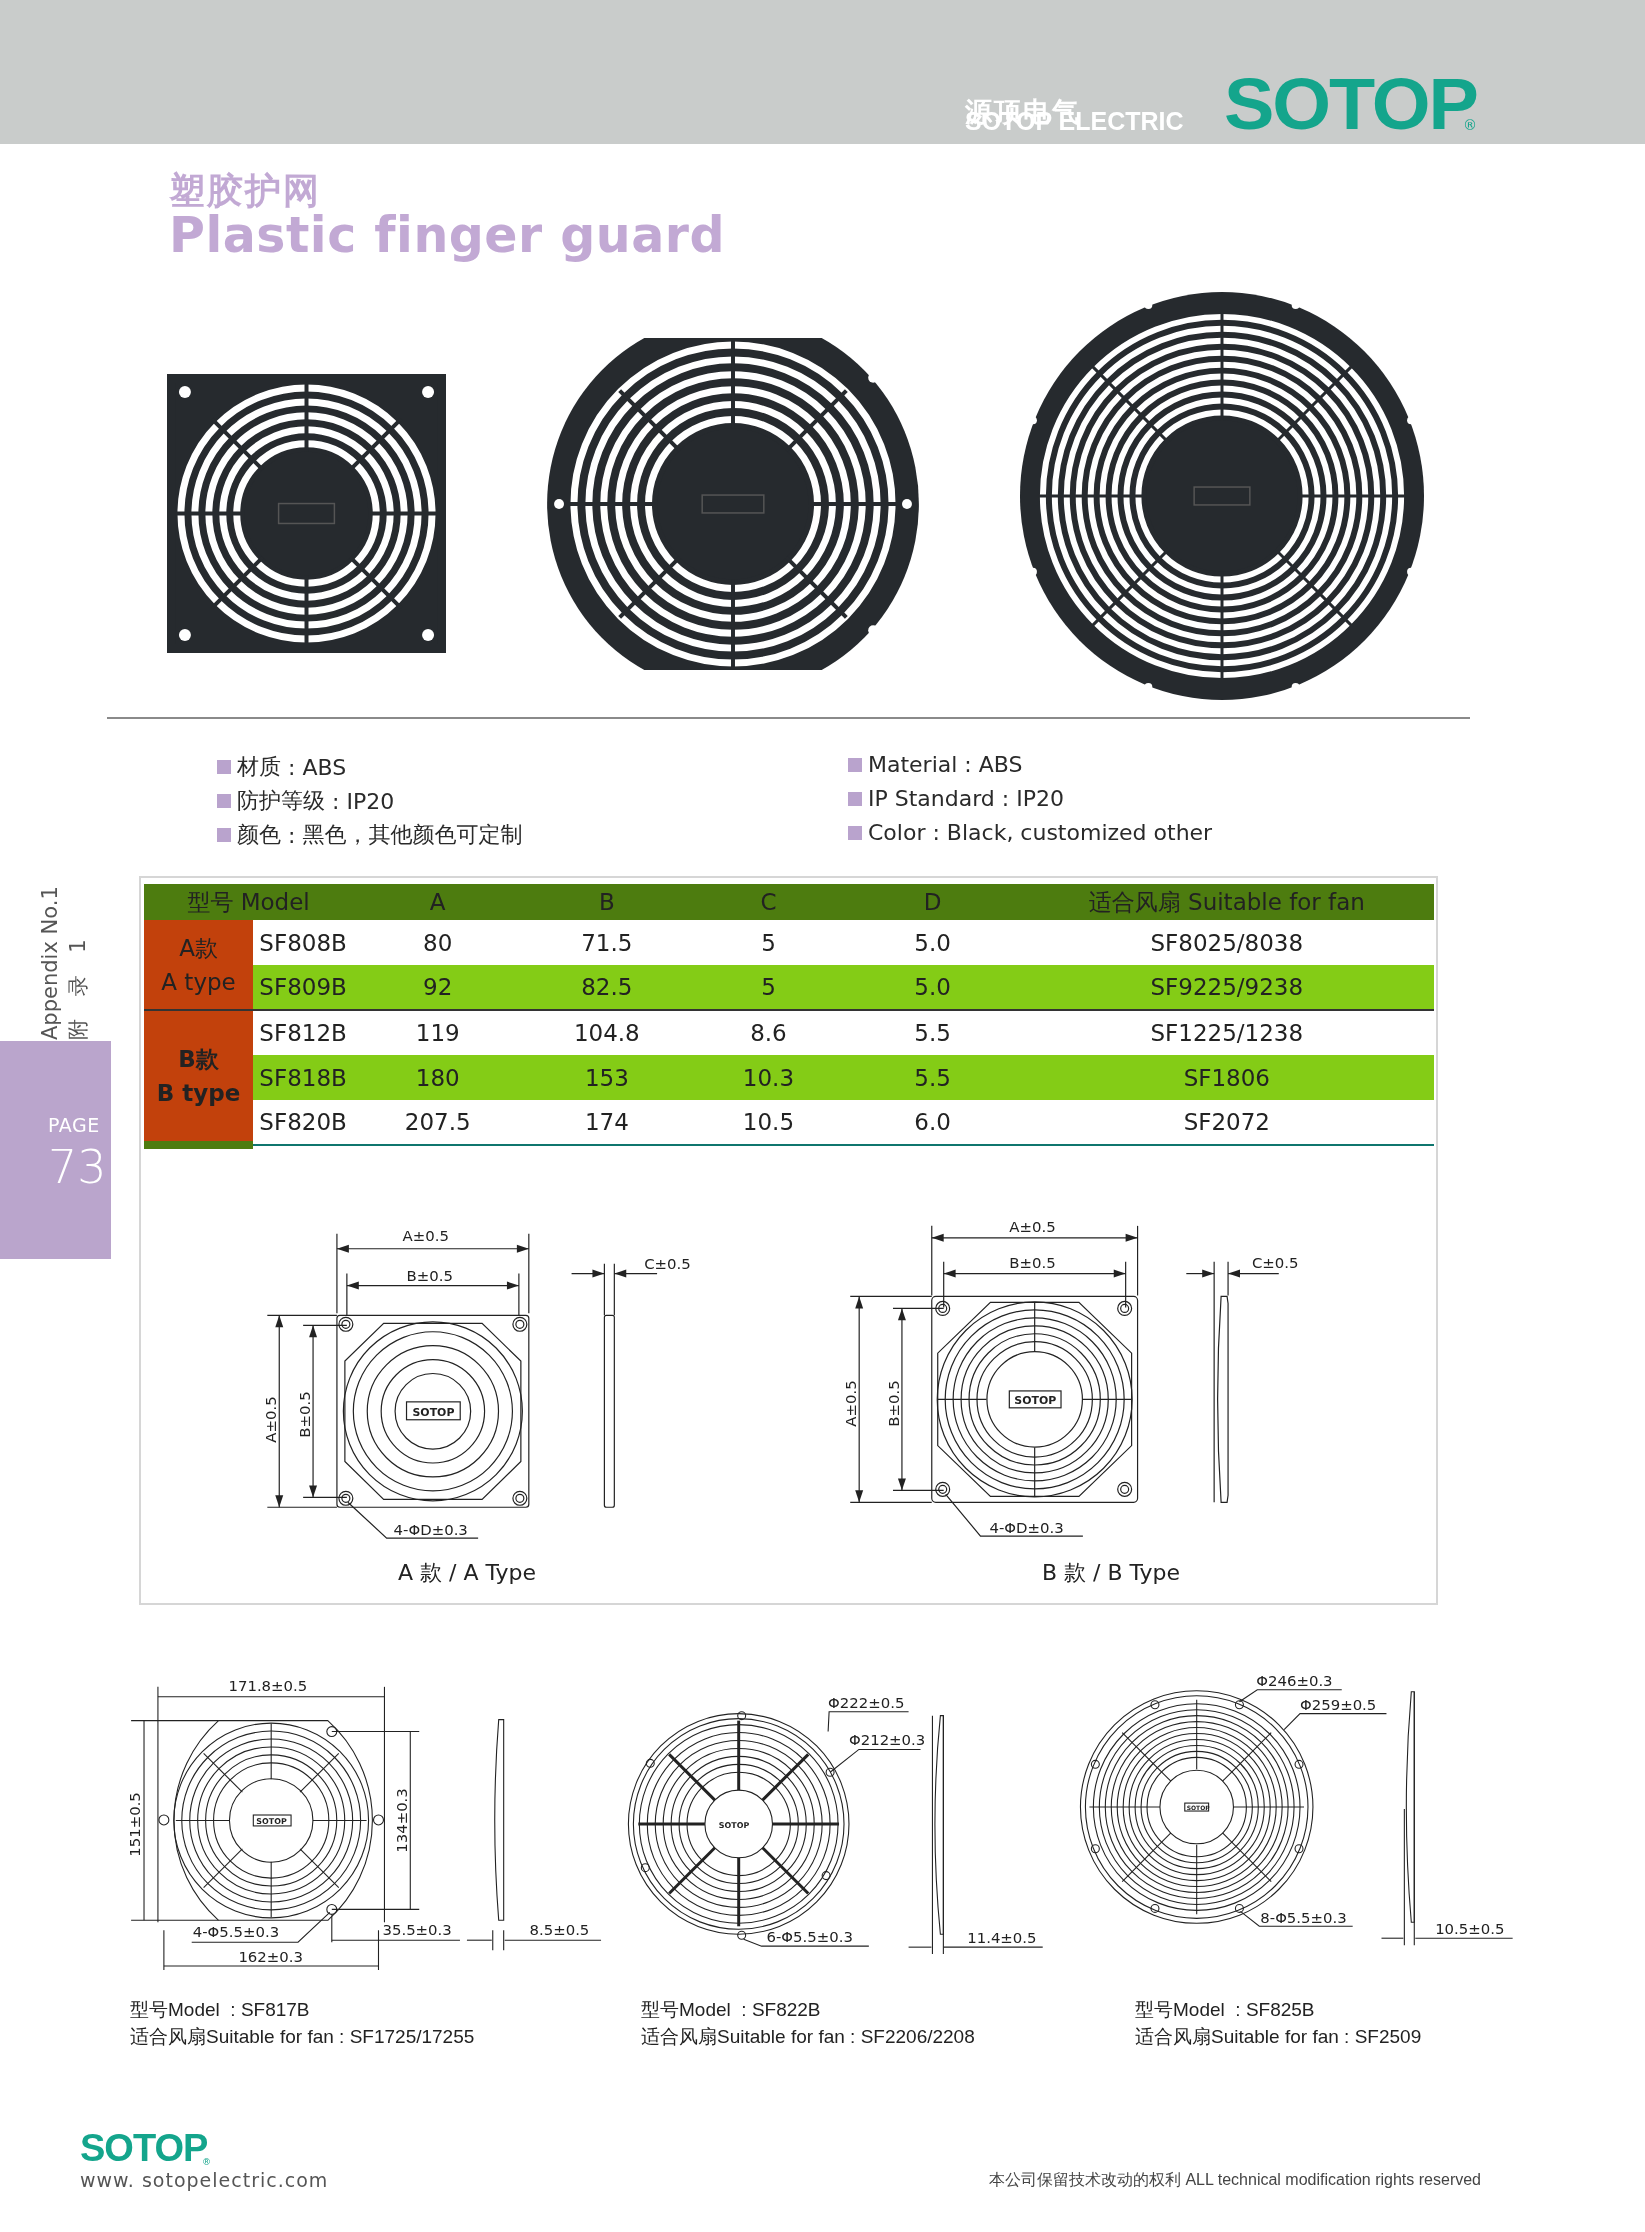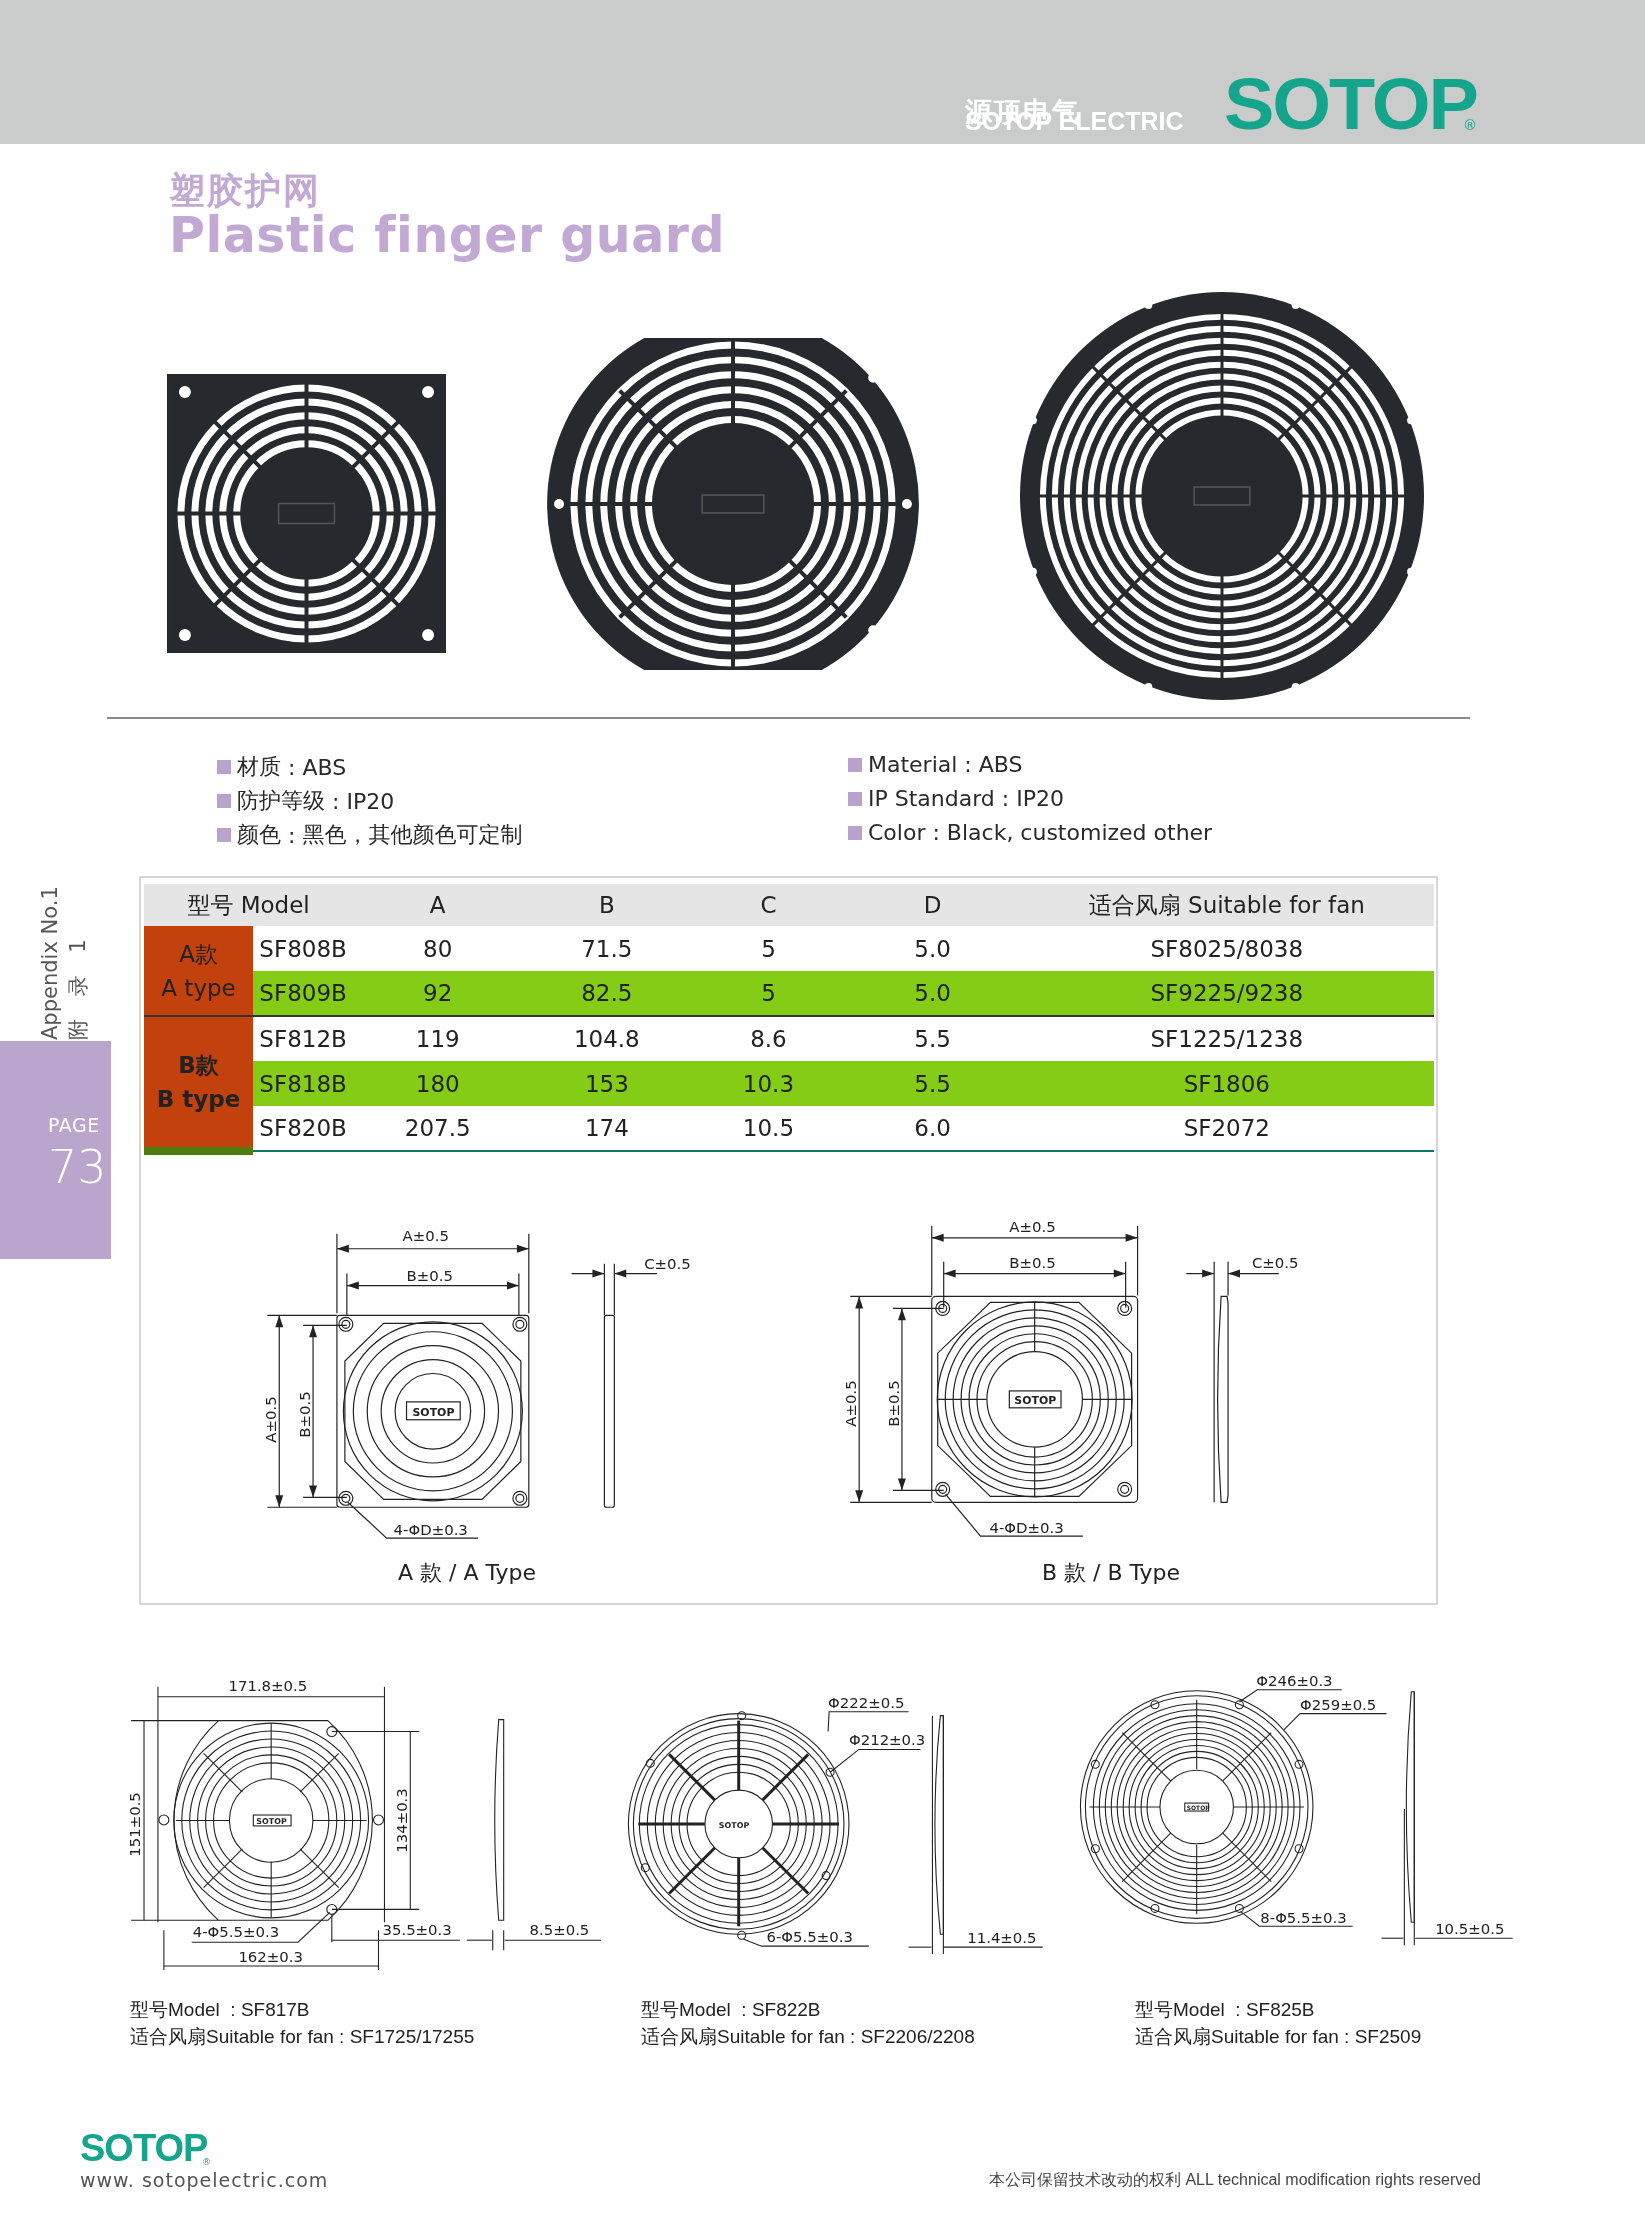--- a/index.html
+++ b/index.html
@@ -24,21 +24,21 @@
   .side-label { position: absolute; left: 36px; top: 876px; width: 60px; height: 164px; }
   .side-label .rot { position: absolute; left: 0; top: 164px; transform: rotate(-90deg); transform-origin: left top; white-space: nowrap; }
   .side-en { font-size: 21px; color: #555; display: block; line-height: 28px; }
   .side-cn { font-size: 21px; color: #555; display: block; line-height: 28px; letter-spacing: 8px; }
   .page-tab { position: absolute; left: 0; top: 1041px; width: 111px; height: 218px; background: #baa5cc; }
   .page-word { position: absolute; left: 48px; top: 1114px; font-size: 19px; color: #ffffff; letter-spacing: 0.5px; }
   .page-num { position: absolute; left: 48px; top: 1140px; font-size: 46px; color: #ffffff; font-family: "DejaVu Sans", sans-serif; font-weight: 300; }
 
   .table-box { position: absolute; left: 139px; top: 876px; width: 1299px; height: 729px; border: 2px solid #d6d6d6; }
   table.spec-table { position: absolute; left: 144px; top: 884px; width: 1290px; border-collapse: collapse; font-size: 23px; color: #222; }
-  .spec-table th { background: #e5e5e5; font-weight: normal; height: 42px; text-align: center; }
+  .spec-table th { background: #4d7c0f; font-weight: normal; height: 36px; text-align: center; }
   .spec-table td { height: 45px; text-align: center; }
   .spec-table .shade td.sh { background: #84cc16; }
   .spec-table .grp { background: #c2410c; line-height: 34px; }
   .spec-table tr.sep td { border-bottom: 2px solid #333; }
   .spec-table tr.last td { border-bottom: 2px solid #0f766e; }
 
   .drawing { position: absolute; }
   .dwg-caption { position: absolute; font-size: 22px; color: #222; }
   .dim { font-family: "DejaVu Sans", sans-serif; font-size: 15px; fill: #222; }
 

